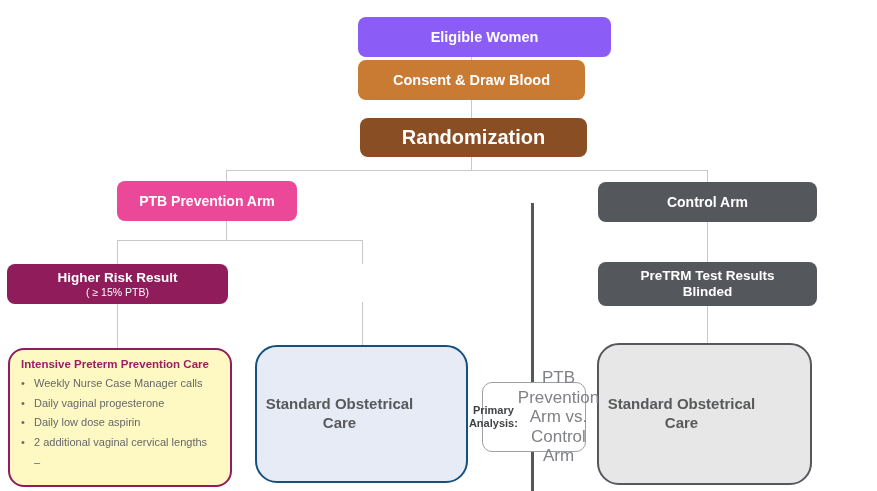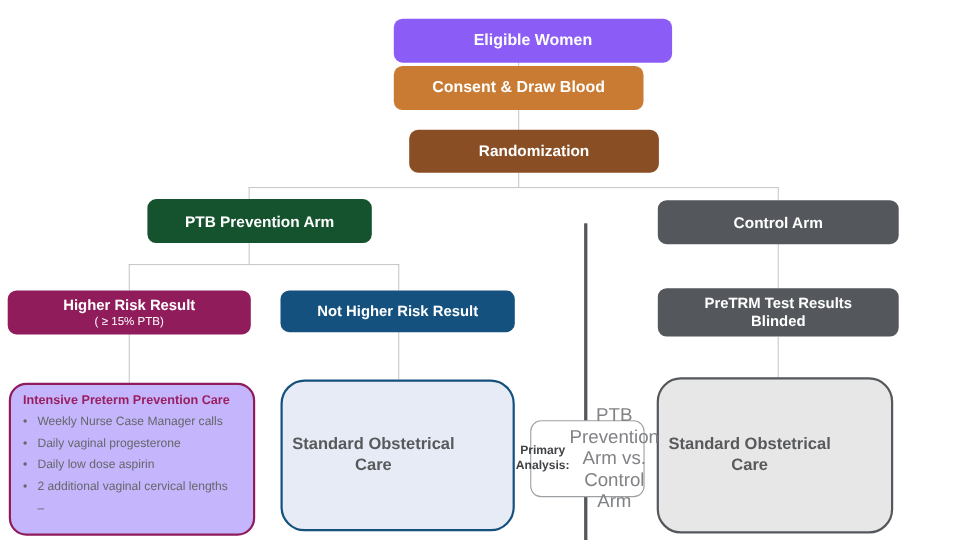--- a/index.html
+++ b/index.html
@@ -27,35 +27,35 @@
     justify-content: center;
     text-align: center;
     color: #ffffff;
     font-weight: bold;
     border-radius: 8px;
     z-index: 3;
     line-height: 1.15;
   }
   .n-eligible   { left: 358px; top: 3px;   width: 253px; height: 40px; background: #8b5cf6; font-size: 14.5px; margin-top: 14px; }
   .n-consent    { left: 358px; top: 60px;  width: 227px; height: 40px; background: #c97a33; font-size: 14.5px; }
-  .n-random     { left: 372px; top: 118px; width: 227px; height: 39px; background: #8a4e25; font-size: 14px; }
-  .n-ptbarm     { left: 134px; top: 181px; width: 204px; height: 40px; background: #14532d; font-size: 14px; }
+  .n-random     { left: 360px; top: 118px; width: 227px; height: 39px; background: #8a4e25; font-size: 20px; }
+  .n-ptbarm     { left: 117px; top: 181px; width: 180px; height: 40px; background: #ec4899; font-size: 14px; }
   .n-ctrlarm    { left: 598px; top: 182px; width: 219px; height: 40px; background: #54575b; font-size: 14px; }
   .n-higher     { left: 7px;   top: 264px; width: 221px; height: 40px; background: #901c5c; }
   .n-higher .main { font-size: 13.5px; }
   .n-higher .sub  { font-size: 10.5px; font-weight: normal; margin-top: 1px; }
   .n-nothigher  { left: 255px; top: 264px; width: 213px; height: 38px; background: #15517e; font-size: 13.5px; }
   .n-pretrm     { left: 598px; top: 262px; width: 219px; height: 44px; background: #54575b; font-size: 13.5px; }
   .n-pretrm .wrap { max-width: 165px; }
 
   
   .card { position: absolute; box-sizing: border-box; z-index: 3; }
   .intensive {
     left: 8px; top: 348px; width: 224px; height: 139px;
-    background: #c4b5fd; border: 2px solid #901c5c; border-radius: 16px;
+    background: #fef9c3; border: 2px solid #901c5c; border-radius: 16px;
     padding: 8px 8px 6px 11px;
   }
   .intensive .title { color: #9a1f60; font-weight: bold; font-size: 11.5px; margin-bottom: 7px; }
   .bullet-row { display: flex; color: #666769; font-size: 11px; margin-bottom: 7px; line-height: 1.15; }
   .bullet-row .glyph { width: 13px; flex: 0 0 13px; }
   .sub-row { display: flex; color: #666769; font-size: 11px; line-height: 1.15; padding-left: 13px; }
   .sub-row .glyph { width: 14px; flex: 0 0 14px; }
 
   .soc {
     display: flex; align-items: center; justify-content: flex-start; text-align: center;
@@ -114,23 +114,20 @@
 
   <div class="node n-ctrlarm">
     <span>Control Arm</span>
   </div>
 
   <div class="node n-higher">
     <span class="main">Higher Risk Result</span>
     <span class="sub">( ≥ 15% PTB)</span>
   </div>
 
-  <div class="node n-nothigher">
-    <span>Not Higher Risk Result</span>
-  </div>
 
   <div class="node n-pretrm">
     <span class="wrap">PreTRM Test Results Blinded</span>
   </div>
 
   <div class="card intensive">
     <div class="title">Intensive Preterm Prevention Care</div>
     <div class="bullet-row">
       <span class="glyph">•</span>
       <span>Weekly Nurse Case Manager calls</span>

